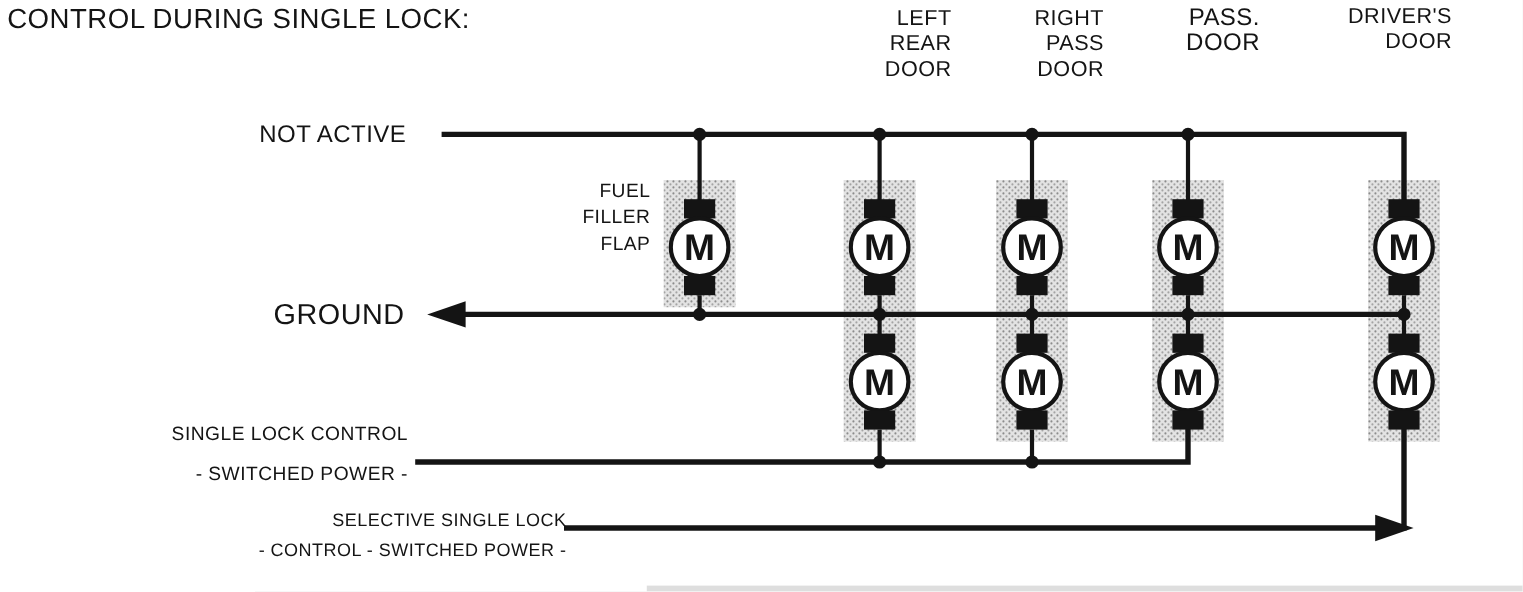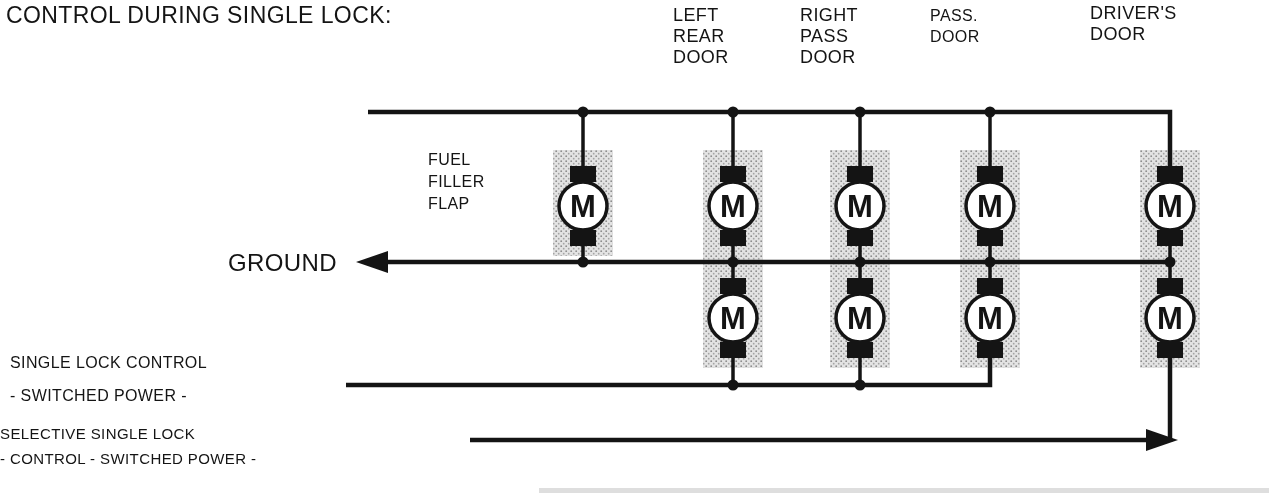--- a/index.html
+++ b/index.html
@@ -1,38 +1,39 @@
 <!DOCTYPE html>
 <html><head>
 <meta charset="utf-8">
 <style>
   *{box-sizing:border-box}
   html,body{margin:0;padding:0;background:#f2f2f2}
   .page{position:relative;width:1269px;height:493px;background:#fff;
         font-family:"Liberation Sans","DejaVu Sans",sans-serif;color:#141414;overflow:hidden}
   .label{position:absolute;font-weight:400;white-space:pre-line;letter-spacing:.4px;color:#141414}
-  .center{text-align:left}
+  .center{text-align:right}
   .diagram-svg{position:absolute;left:0;top:0}
   .term{fill:#141414}
   .motor{fill:#ffffff;stroke:#141414;stroke-width:3.5}
   .w{stroke:#141414;stroke-width:3.5;fill:none}
   .bus{stroke:#141414;stroke-width:4.5;fill:none}
   .dot{fill:#141414}
   .arrow{fill:#141414}
   .mtext{font-family:"Liberation Sans","DejaVu Sans",sans-serif;font-size:31px;font-weight:700;
          text-anchor:middle;fill:#141414}
   .artifact{position:absolute;right:0;bottom:0;width:730px;height:5px;background:#bdbdbd;opacity:.5}
 </style>
 </head>
 <body>
 
 <div class="page">
 
   <div class="label" style="left:6px;top:2px;font-size:23px">CONTROL DURING SINGLE LOCK:</div>
 
+  <div class="label" style="left:216px;top:101px;font-size:20px">NOT ACTIVE</div>
 
   <div class="label" style="left:228px;top:249px;font-size:24px">GROUND</div>
 
   <div class="label center" style="left:10px;top:346px;width:330px;font-size:16px;line-height:33px">SINGLE LOCK CONTROL
 - SWITCHED POWER -</div>
 
   <div class="label center" style="left:0;top:421px;width:472px;font-size:15px;line-height:25px">SELECTIVE SINGLE LOCK
 - CONTROL - SWITCHED POWER -</div>
 
   <div class="label center" style="left:428px;top:149px;width:114px;font-size:16px;line-height:22px">FUEL
@@ -40,21 +41,21 @@
 FLAP</div>
 
   <div class="label center" style="left:673px;top:5px;width:120px;font-size:18px;line-height:21px">LEFT
 REAR
 DOOR</div>
 
   <div class="label center" style="left:800px;top:5px;width:120px;font-size:18px;line-height:21px">RIGHT
 PASS
 DOOR</div>
 
-  <div class="label center" style="left:930px;top:5px;width:120px;font-size:16px;line-height:21px">PASS.
+  <div class="label center" style="left:930px;top:5px;width:120px;font-size:20px;line-height:21px">PASS.
 DOOR</div>
 
   <div class="label center" style="left:1090px;top:3px;width:120px;font-size:18px;line-height:21px">DRIVER'S
 DOOR</div>
 
   <svg class="diagram-svg" width="1269" height="493" viewBox="0 0 1269 493">
     <defs>
       <pattern id="stipple" width="5" height="5" patternUnits="userSpaceOnUse">
         <rect width="5" height="5" fill="#e3e3e3"></rect>
         <circle cx="1.2" cy="1.2" r="0.9" fill="#8c8c8c"></circle>

